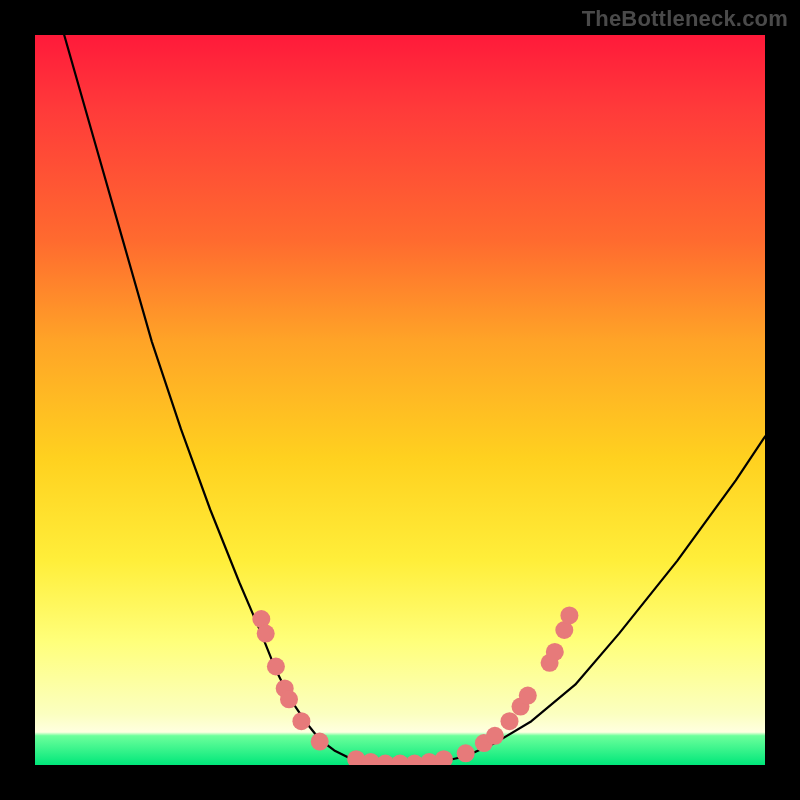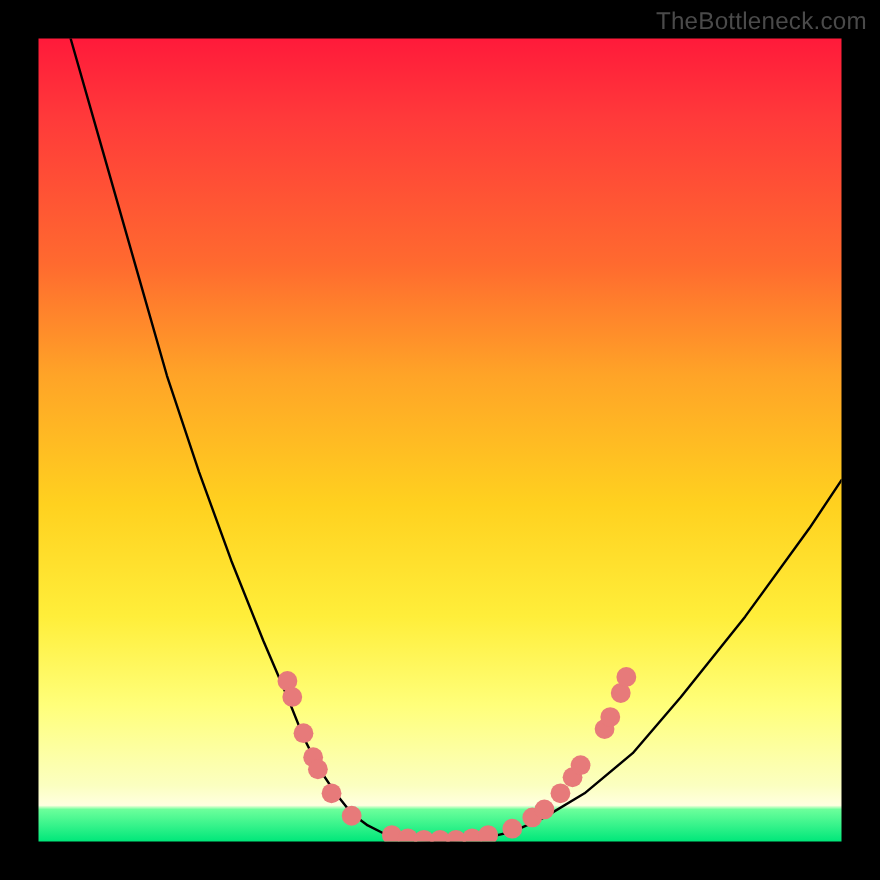--- a/index.html
+++ b/index.html
@@ -37,21 +37,21 @@
       #6cff9b 96%,
       #00e77a 100%
     );
   }
   .watermark {
     position: absolute;
     top: 6px;
     right: 12px;
     color: #4a4a4a;
     font-size: 22px;
-    font-weight: 400;
+    font-weight: 700;
     letter-spacing: 0.2px;
     z-index: 5;
   }
   svg.curve {
     position: absolute;
     inset: 0;
     width: 100%;
     height: 100%;
   }
 </style>

